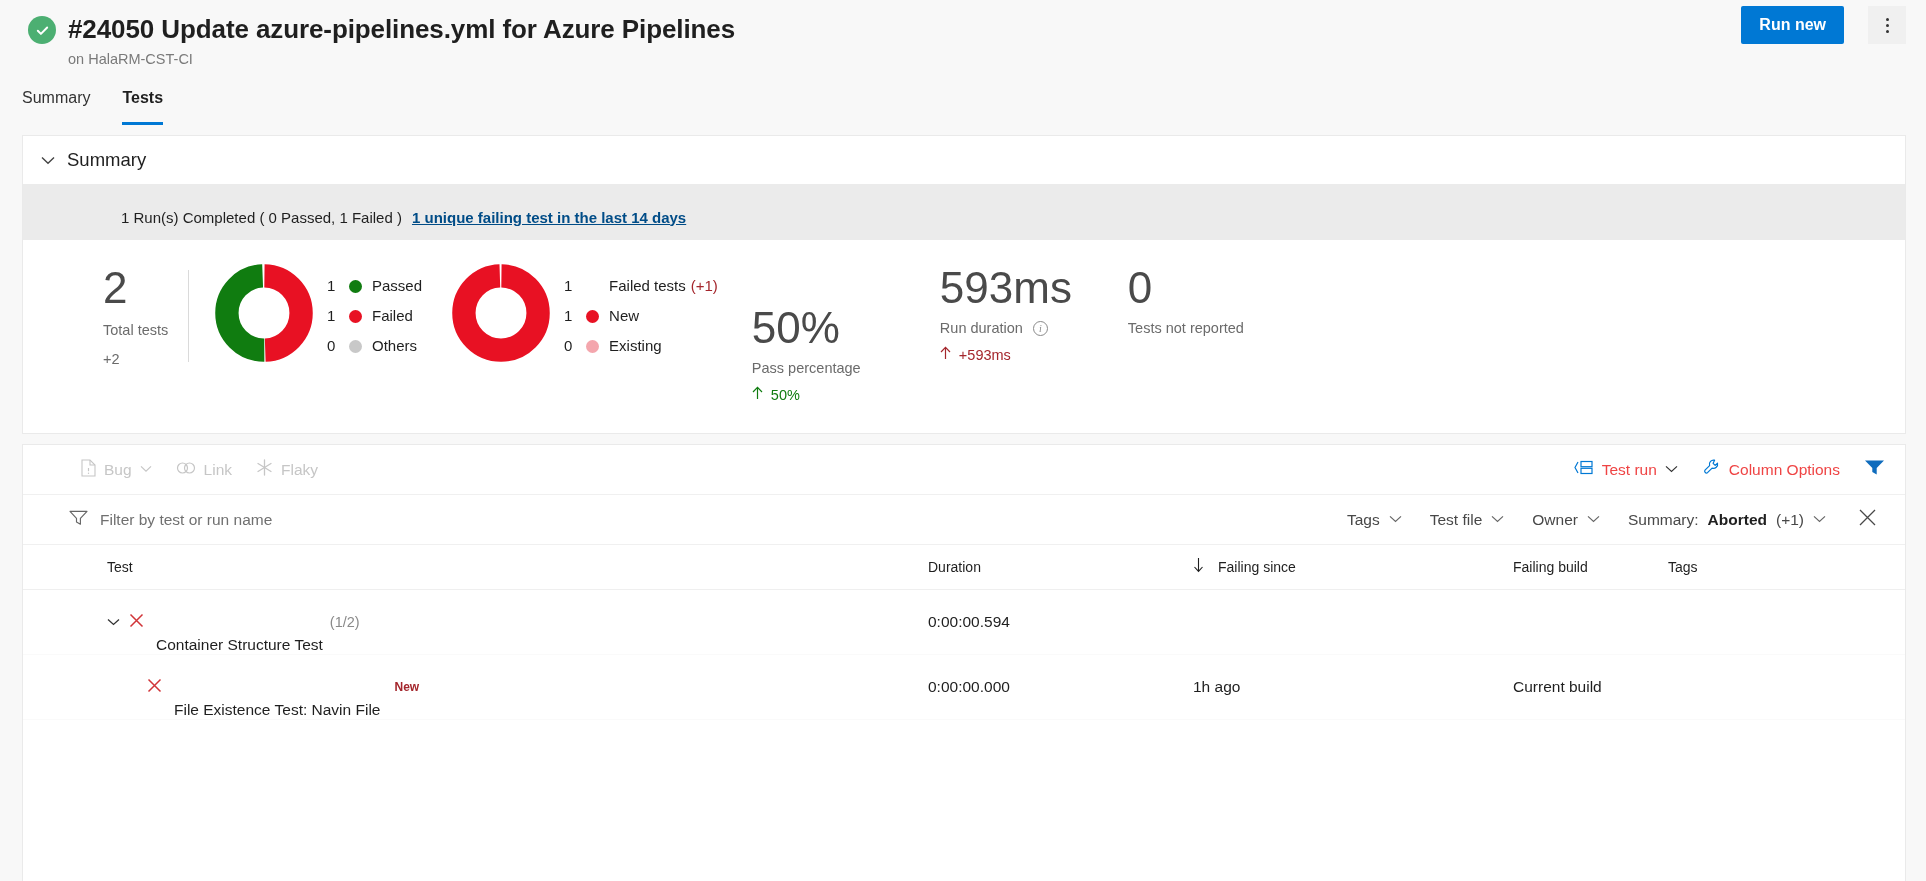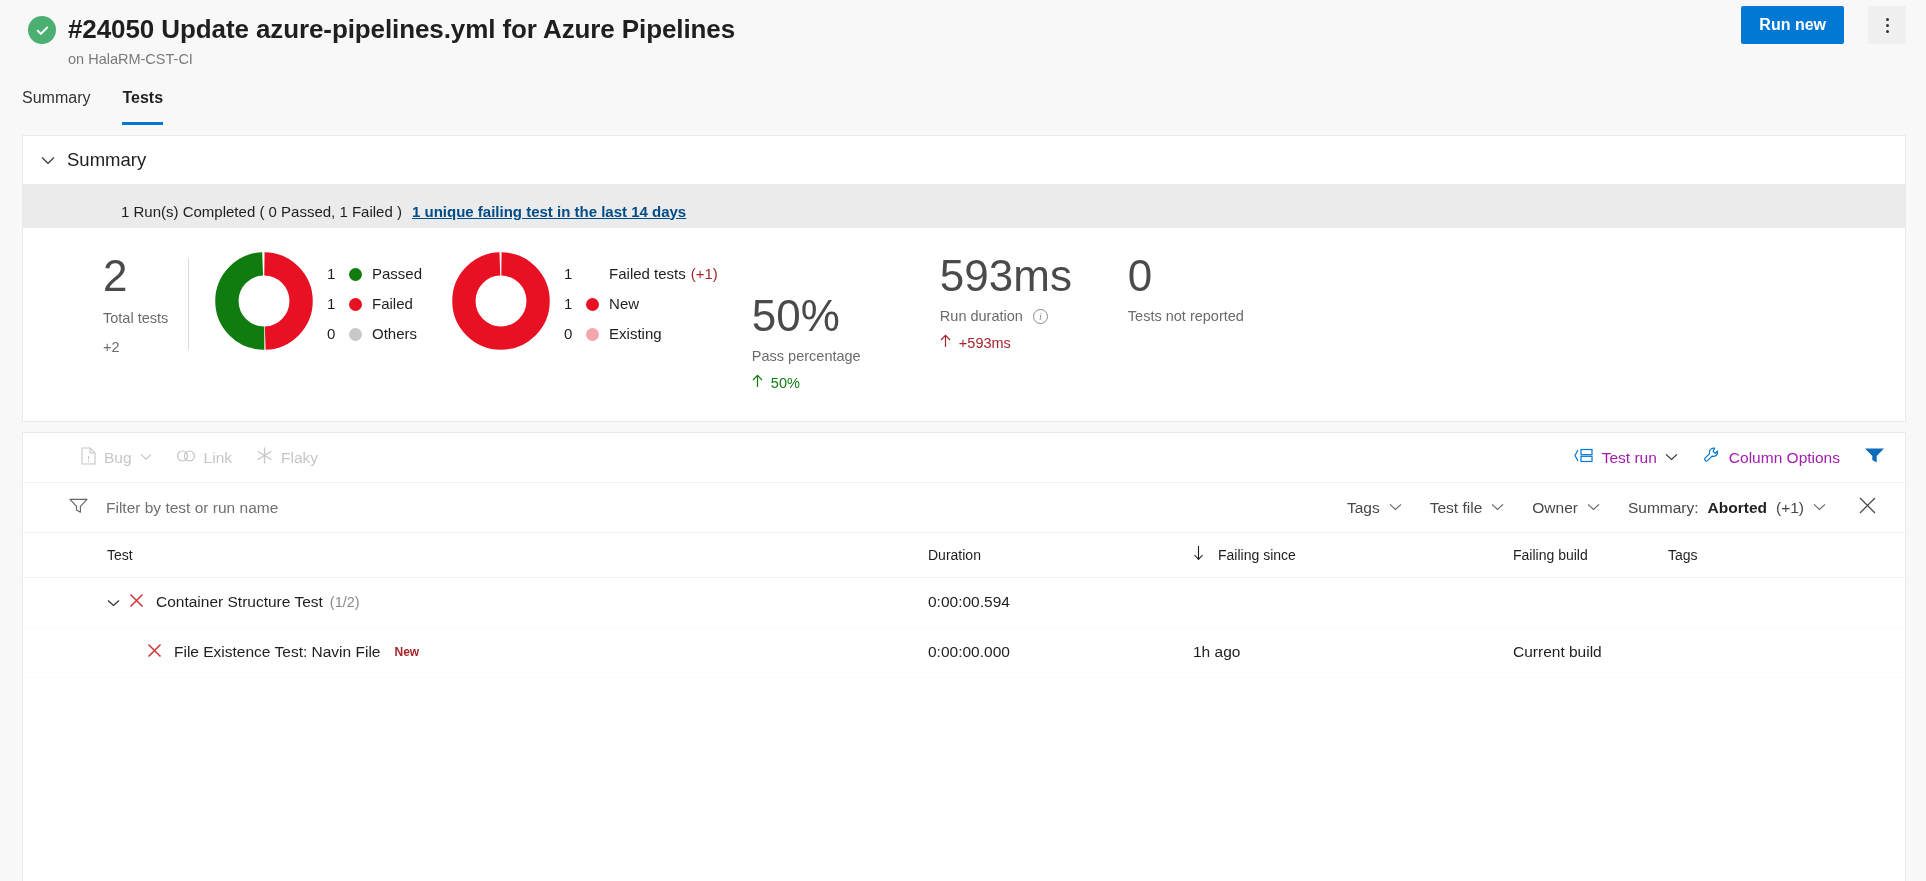--- a/index.html
+++ b/index.html
@@ -134,21 +134,21 @@
     display: inline-block;
   }
   .summary-head-label {
     font-size: 18.5px;
     color: #1f1f1f;
     font-weight: 400;
   }
 
   .run-strip {
     background: #ebebeb;
-    height: 44px;
+    height: 56px;
     display: flex;
     align-items: center;
     padding: 10px 0 0 98px;
     font-size: 15px;
     color: #1f1f1f;
     gap: 10px;
   }
   .run-strip-link {
     color: #004c87;
     text-decoration: underline;
@@ -269,41 +269,40 @@
     display: flex;
     align-items: center;
     gap: 8px;
     font-size: 15.5px;
     padding: 0 12px;
     height: 34px;
     cursor: pointer;
     white-space: nowrap;
   }
   .tool-btn.disabled { color: #c6c6c6; cursor: default; }
-  .tool-btn.enabled { color: #a21caf; }
+  .tool-btn.enabled { color: #ef4444; }
   .toolbar-spacer { flex: 1 1 auto; }
   .chev-sm { font-size: 11px; line-height: 1; }
 
   .filterbar {
     display: flex;
     align-items: center;
     height: 50px;
     padding: 0 18px 0 46px;
     border-bottom: 1px solid #f0f0f0;
   }
   .filter-input-wrap {
     display: flex;
     align-items: center;
     gap: 12px;
     flex: 1 1 auto;
   }
   .filter-placeholder {
     font-size: 15.5px;
     color: #707070;
-    margin-left: 6px;
   }
   .filter-pill {
     display: flex;
     align-items: center;
     gap: 9px;
     font-size: 15.5px;
     color: #484848;
     padding: 0 14px;
     height: 34px;
     cursor: pointer;
@@ -358,21 +357,21 @@
     cursor: pointer;
     flex: 0 0 auto;
   }
   .fail-x {
     color: #d13438;
     font-size: 18px;
     line-height: 1;
     margin-right: 12px;
     flex: 0 0 auto;
   }
-  .test-name { white-space: nowrap; }
+  .test-name { white-space: nowrap; margin-top: 46px; }
   .test-frac { color: #8a8a8a; margin-left: 7px; font-size: 14.5px; }
   .child-indent { padding-left: 40px; }
   .badge-new {
     color: #a4262c;
     font-size: 12px;
     font-weight: 600;
     margin-left: 14px;
   }
 </style>
 </head>

